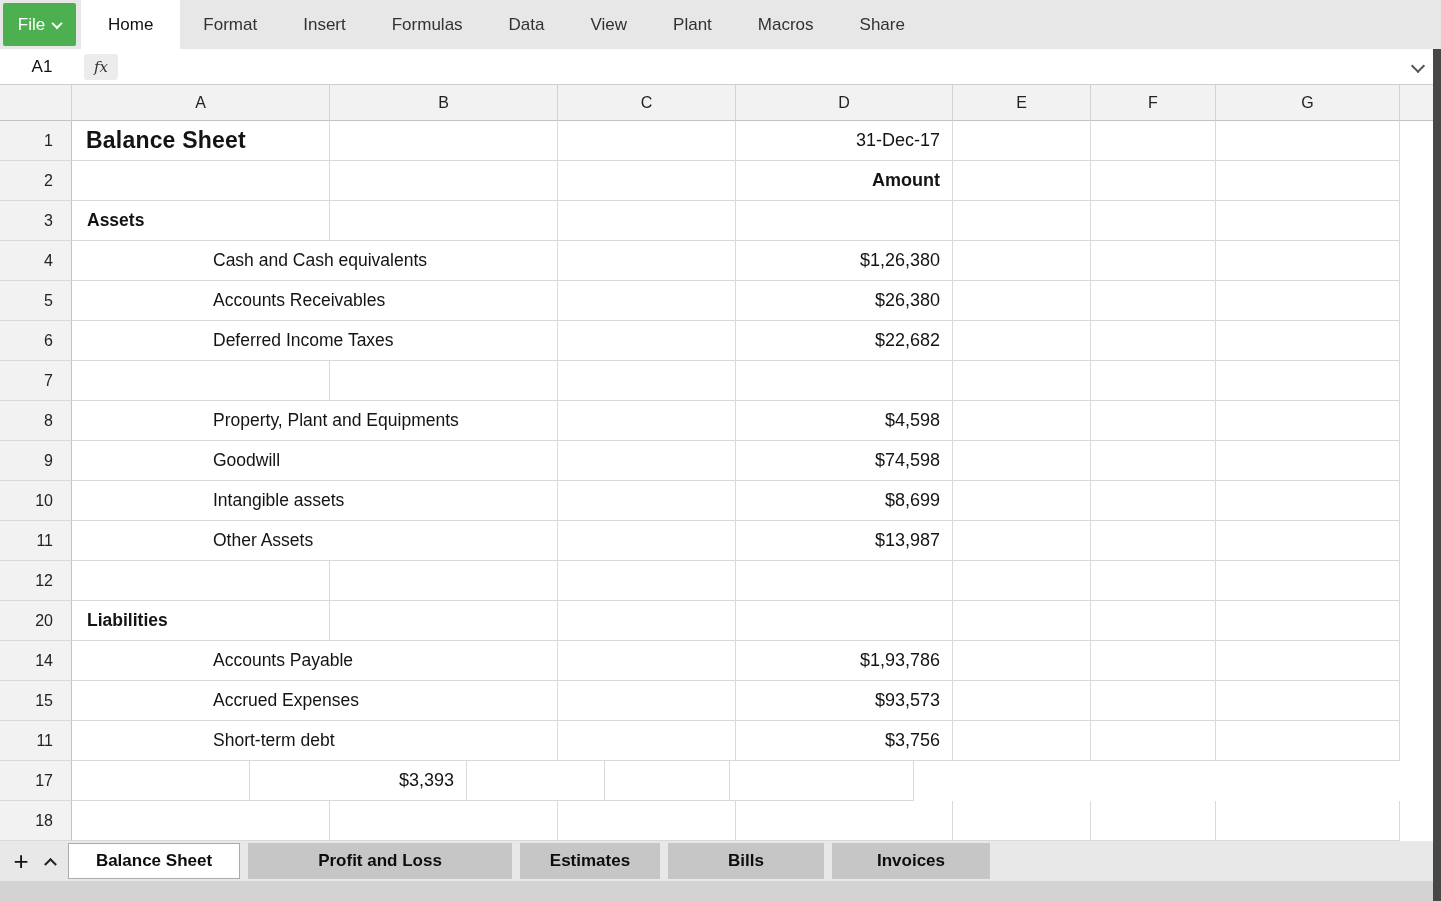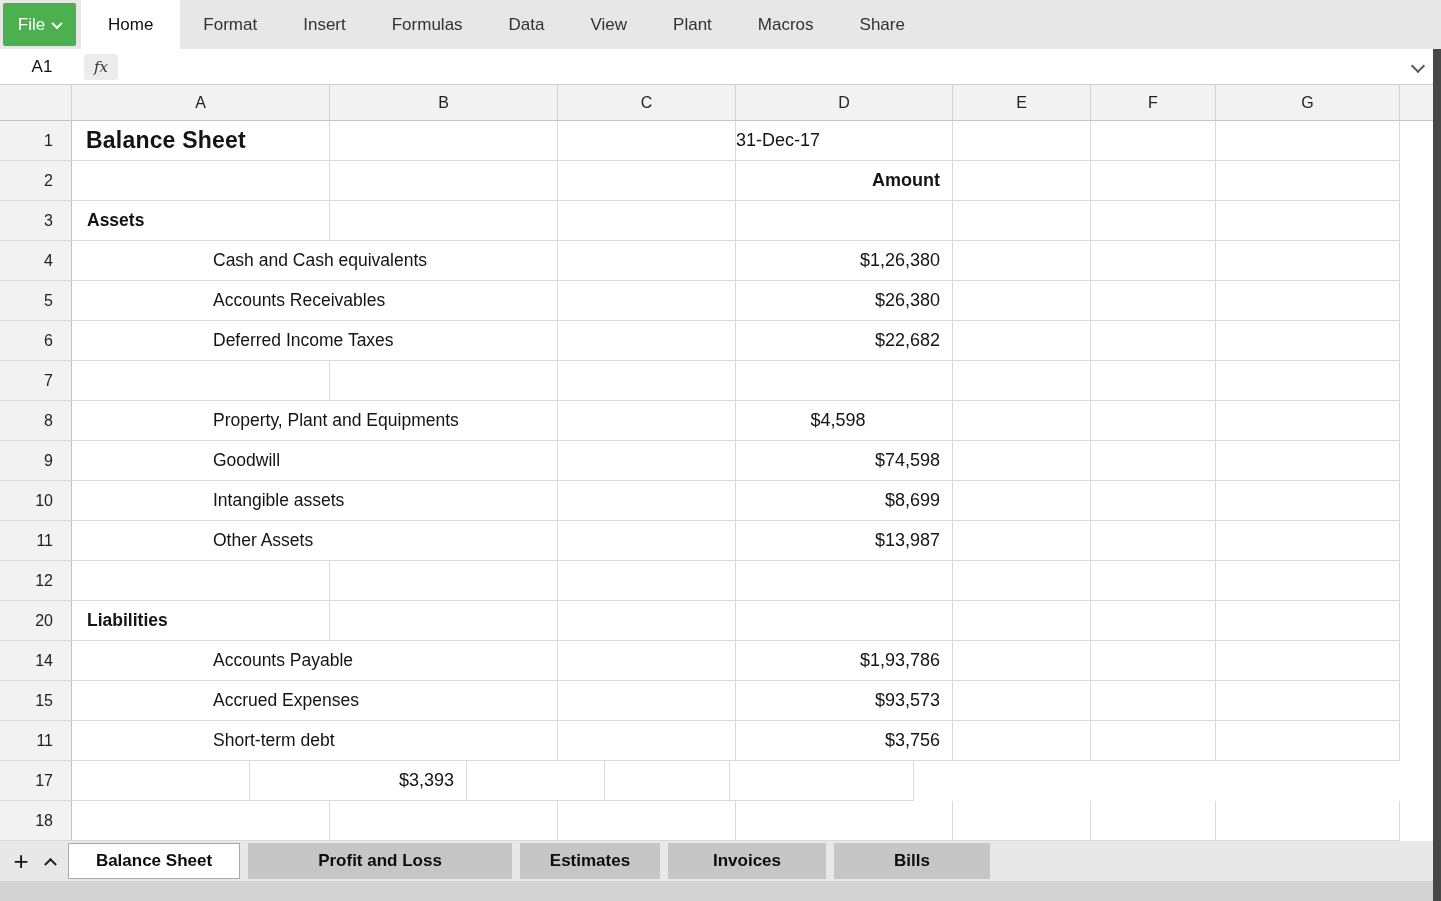--- a/index.html
+++ b/index.html
@@ -35,21 +35,21 @@
   .g-colhdr { background:#f2f2f2; text-align:center; font-size:16px; color:#222; line-height:35px;
               border-right:1px solid #d2d2d2; border-bottom:1px solid #c4c4c4; }
   .g-rowhdr { width:72px; background:#f2f2f2; text-align:right; padding-right:18px; font-size:16px; color:#222;
               border-right:1px solid #c4c4c4; }
   .g-fill { flex:1; border:none; background:#fff; }
   .g-head .g-fill { background:#f2f2f2; border-bottom:1px solid #c4c4c4; }
 
   .s-title   { font-weight:800; font-size:23px; padding-left:14px; letter-spacing:.2px; }
   .s-section { font-weight:700; padding-left:15px; }
   .s-item    { padding-left:141px; }
-  .s-date    { padding-right:12px; font-size:18px; }
+  .s-date    { text-align:right; padding-right:12px; font-size:18px; }
   .s-colhead { text-align:right; padding-right:12px; font-size:18px; font-weight:700; }
   .s-amount  { text-align:right; padding-right:12px; font-size:18px; }
 
   
   .tabbar { position:absolute; left:0; right:8px; bottom:20px; height:40px; background:#e8e8e8;
             display:flex; align-items:center; padding-left:6px; }
   .tb-add { width:30px; text-align:center; font-size:26px; font-weight:400; color:#111; line-height:36px; }
   .tb-up  { width:28px; display:flex; justify-content:center; align-items:center; height:100%; }
   .tb-up i { width:9px; height:9px; border-right:2.5px solid #222; border-bottom:2.5px solid #222;
              transform:rotate(-135deg) translate(-2px,-2px); display:block; }
@@ -174,21 +174,21 @@
         <div class="g-cell" style="width: 217px;"></div>
         <div class="g-cell" style="width: 138px;"></div>
         <div class="g-cell" style="width: 125px;"></div>
         <div class="g-cell" style="width: 184px;"></div>
         <div class="g-cell g-fill"></div>
       </div>
       <div class="g-row">
         <div class="g-cell g-rowhdr">8</div>
         <div class="g-cell s-item" style="width: 486px;">Property, Plant and Equipments</div>
         <div class="g-cell" style="width: 178px;"></div>
-        <div class="g-cell s-amount" style="width: 217px; text-align: center;">$4,598</div>
+        <div class="g-cell s-amount" style="width: 217px;">$4,598</div>
         <div class="g-cell" style="width: 138px;"></div>
         <div class="g-cell" style="width: 125px;"></div>
         <div class="g-cell" style="width: 184px;"></div>
         <div class="g-cell g-fill"></div>
       </div>
       <div class="g-row">
         <div class="g-cell g-rowhdr">9</div>
         <div class="g-cell s-item" style="width: 486px;">Goodwill</div>
         <div class="g-cell" style="width: 178px;"></div>
         <div class="g-cell s-amount" style="width: 217px;">$74,598</div>
@@ -293,20 +293,20 @@
 
   <div class="tabbar">
     <div class="tb-add">+</div>
     <div class="tb-up">
       <i></i>
     </div>
     <div id="sheet-tabs">
         <div class="sheet-tab active" style="min-width: 172px;">Balance Sheet</div>
         <div class="sheet-tab" style="min-width: 264px;">Profit and Loss</div>
         <div class="sheet-tab" style="min-width: 140px;">Estimates</div>
+        <div class="sheet-tab" style="min-width: 156px;">Bills</div>
         <div class="sheet-tab" style="min-width: 158px;">Invoices</div>
-        <div class="sheet-tab" style="min-width: 156px;">Bills</div>
       </div>
   </div>
 
   <div class="bottomstrip"></div>
   <div class="vscroll"></div>
 </div>
 
 </body></html>

